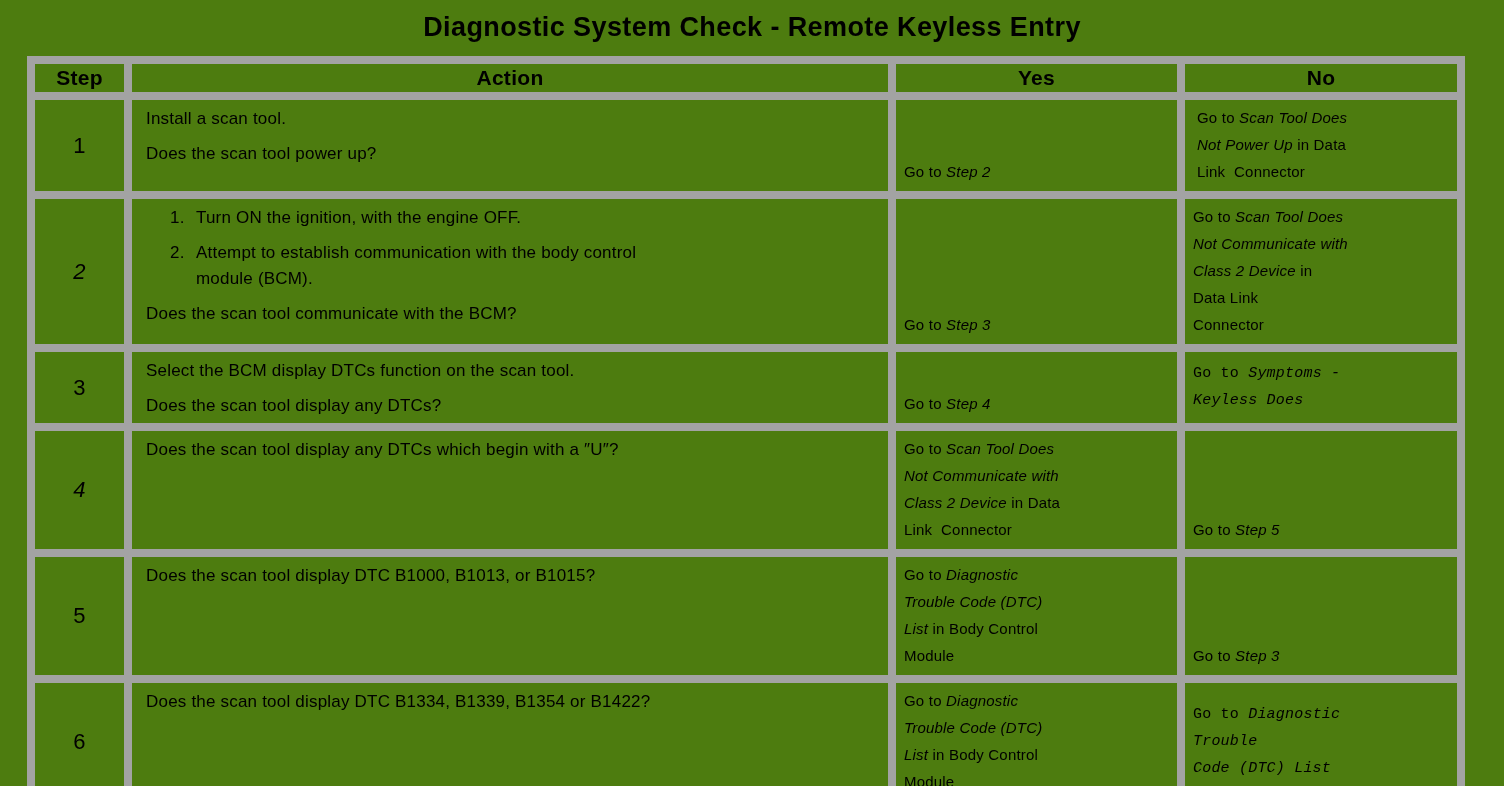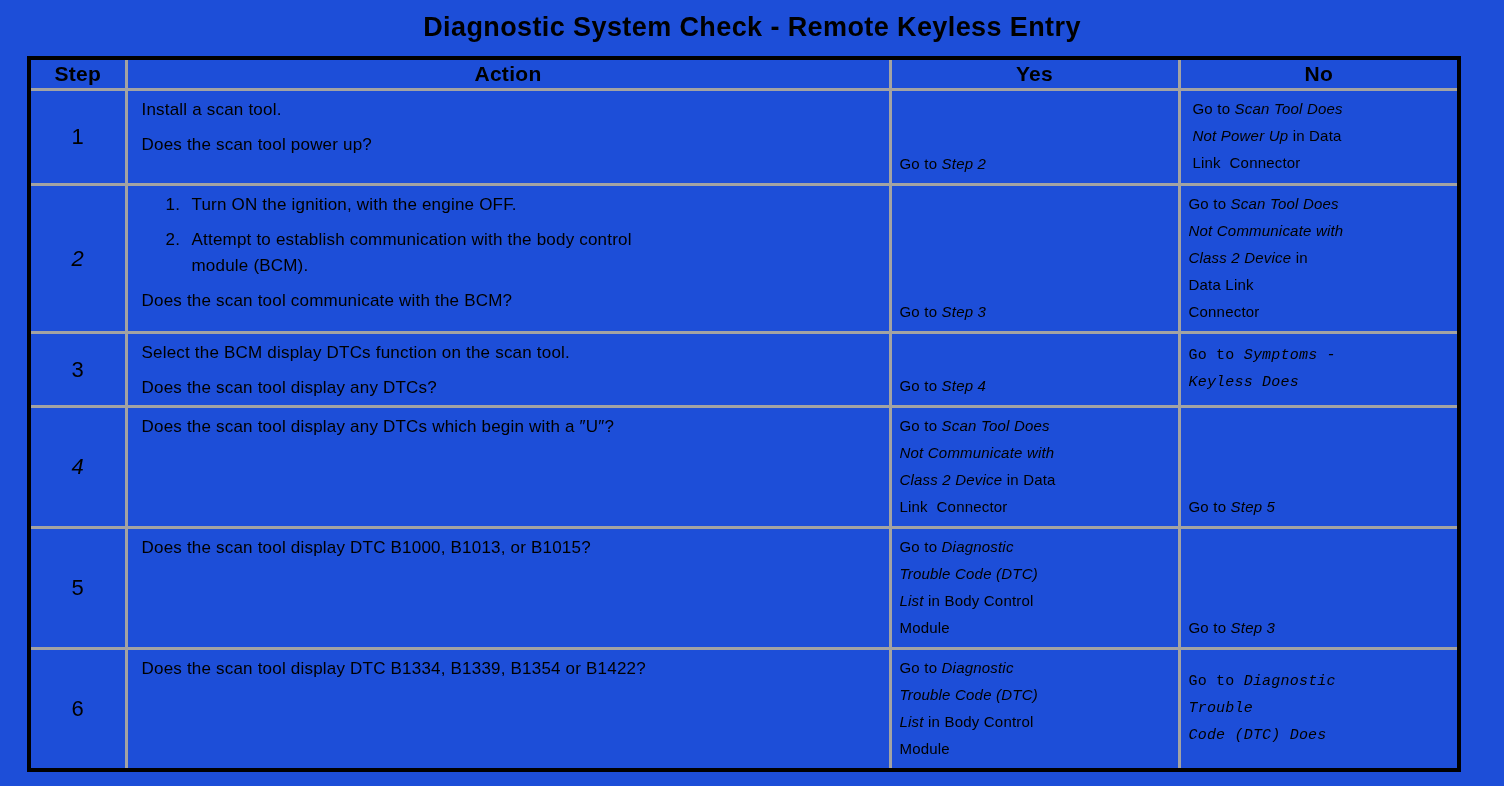--- a/index.html
+++ b/index.html
@@ -1,32 +1,32 @@
 <!DOCTYPE html>
 <html><head>
 <meta charset="utf-8">
 <style>
   html,body{margin:0;padding:0;background:#ffffff;}
   .page{
     position:relative;
     width:1504px;height:786px;
-    background:#1d4ed8;color:#000;
+    background:#4d7c0f;color:#000;
     font-family:"Liberation Sans", sans-serif;
     overflow:hidden;
   }
   .title{
     position:absolute;left:0;top:12px;width:100%;
     text-align:center;font-size:27px;font-weight:bold;letter-spacing:0.4px;
   }
   table.tbl{
     position:absolute;left:27px;top:56px;
     width:1430px;border-collapse:collapse;table-layout:fixed;
     border:4px solid #000;
   }
-  .tbl th,.tbl td{border:3px solid #a3a3a3;overflow:hidden;}
+  .tbl th,.tbl td{border:8px solid #a3a3a3;overflow:hidden;}
   .tbl th{
     font-size:21px;font-weight:bold;text-align:center;
     padding:2px 0;height:24px;letter-spacing:0.3px;
   }
   tr.r1{height:95px;}
   tr.r2{height:144px;}
   tr.r3{height:71px;}
   tr.r4{height:120px;}
   tr.r5{height:114px;}
   tr.r6{height:116px;}
@@ -164,18 +164,18 @@
           </td>
         <td class="cell v-top h-center">
             <div class="line"><span>Go to </span><span class="it">Diagnostic</span></div>
             <div class="line"><span class="it">Trouble Code (DTC)</span></div>
             <div class="line"><span class="it">List</span><span> in Body Control</span></div>
             <div class="line"><span>Module</span></div>
           </td>
         <td class="cell v-center h-center">
             <div class="line"><span>Go to </span><span class="it">Diagnostic</span></div>
             <div class="line"><span class="it">Trouble</span></div>
-            <div class="line"><span class="it">Code (DTC) Does</span></div>
+            <div class="line"><span class="it">Code (DTC) List</span></div>
           </td>
       </tr>
     </tbody>
   </table>
 </div>
 
 </body></html>

